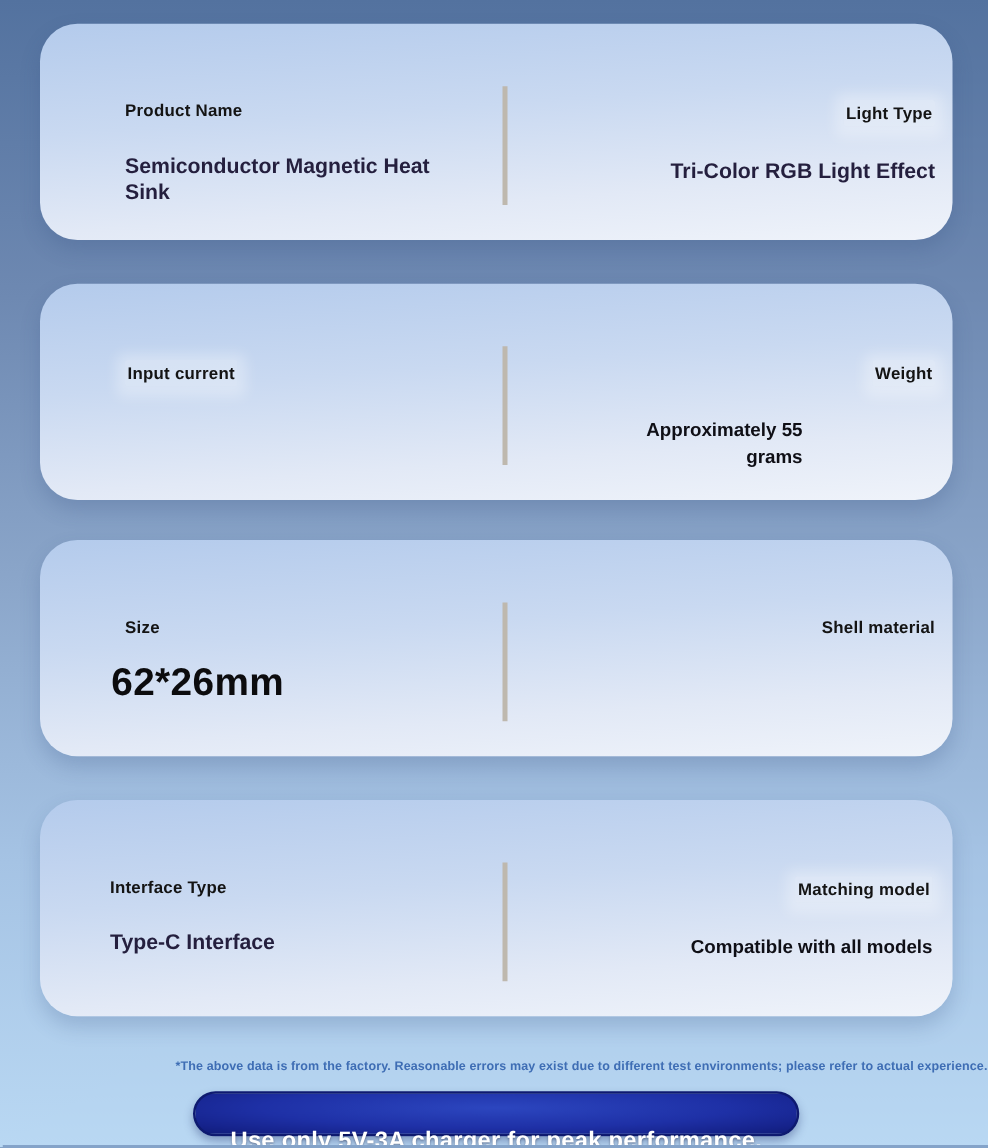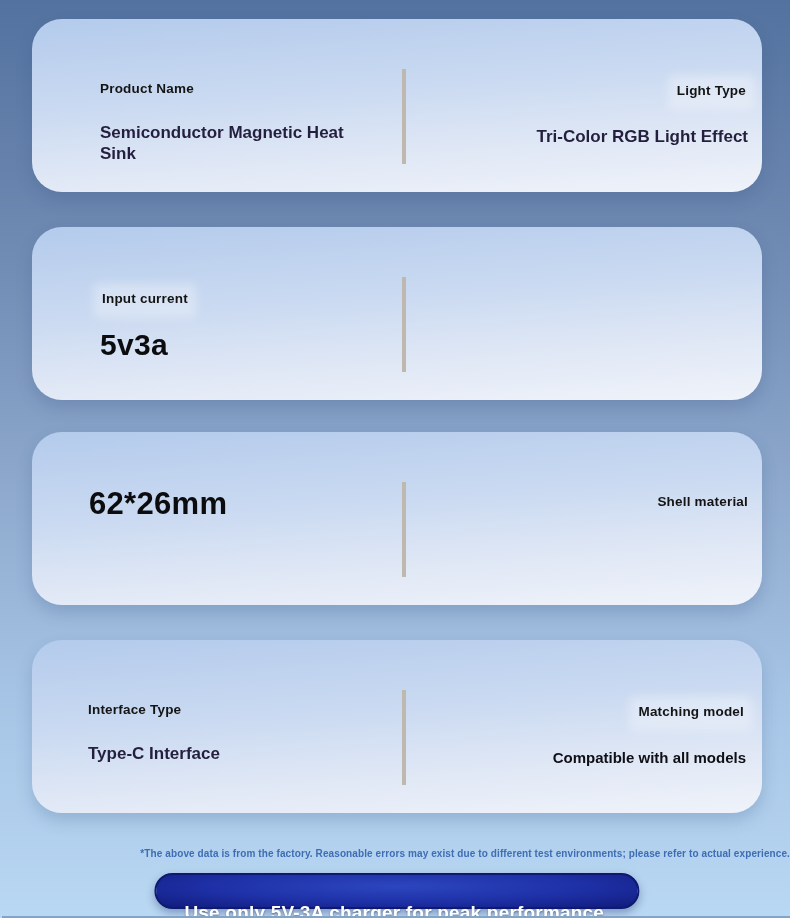--- a/index.html
+++ b/index.html
@@ -91,27 +91,31 @@
   <div class="divider"></div>
   <div class="col col-right">
     <div class="spec-label"><span class="halo">Light Type</span></div>
     <div class="spec-value value-md">Tri-Color RGB Light Effect</div>
   </div>
 </section>
 
 <section class="card card-1">
   <div class="col col-left">
     <div class="spec-label"><span class="halo">Input current</span></div>
-    <div class="spec-value value-xl">5v3a</div>
   </div>
   <div class="divider"></div>
+  <div class="col col-right">
+    <div class="spec-label"><span class="halo">Weight</span></div>
+    <div class="spec-value value-sm wrap-narrow">Approximately 55 grams</div>
+  </div>
 </section>
 
 <section class="card card-2">
   <div class="col col-left">
+    <div class="spec-label">Size</div>
     <div class="spec-value value-xl">62*26mm</div>
   </div>
   <div class="divider"></div>
   <div class="col col-right">
     <div class="spec-label">Shell material</div>
   </div>
 </section>
 
 <section class="card card-3">
   <div class="col col-left">

